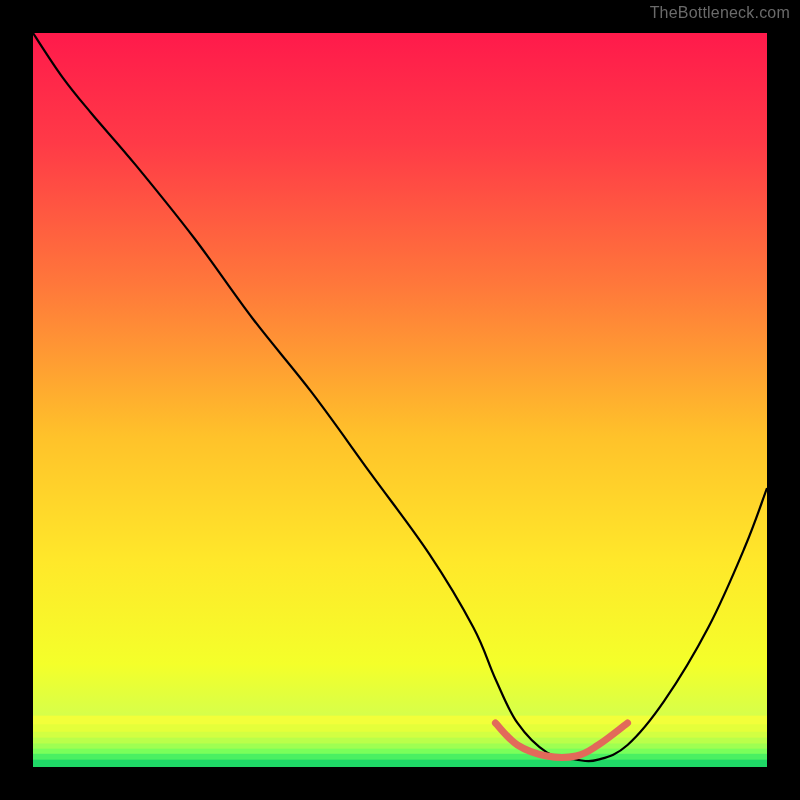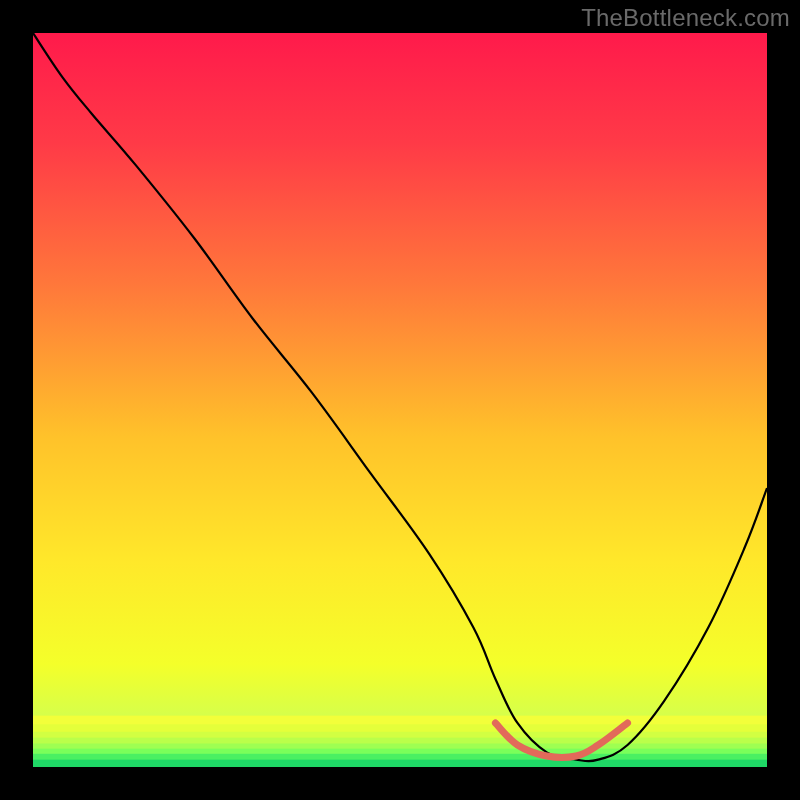--- a/index.html
+++ b/index.html
@@ -14,21 +14,21 @@
     position: relative;
     width: 800px;
     height: 800px;
     background: #000;
   }
   .watermark {
     position: absolute;
     top: 4px;
     right: 10px;
     color: #6a6a6a;
-    font-size: 24px;
+    font-size: 16px;
     font-weight: 500;
     letter-spacing: 0.2px;
     z-index: 10;
   }
   .plot {
     position: absolute;
     left: 33px;
     top: 33px;
     width: 734px;
     height: 734px;

